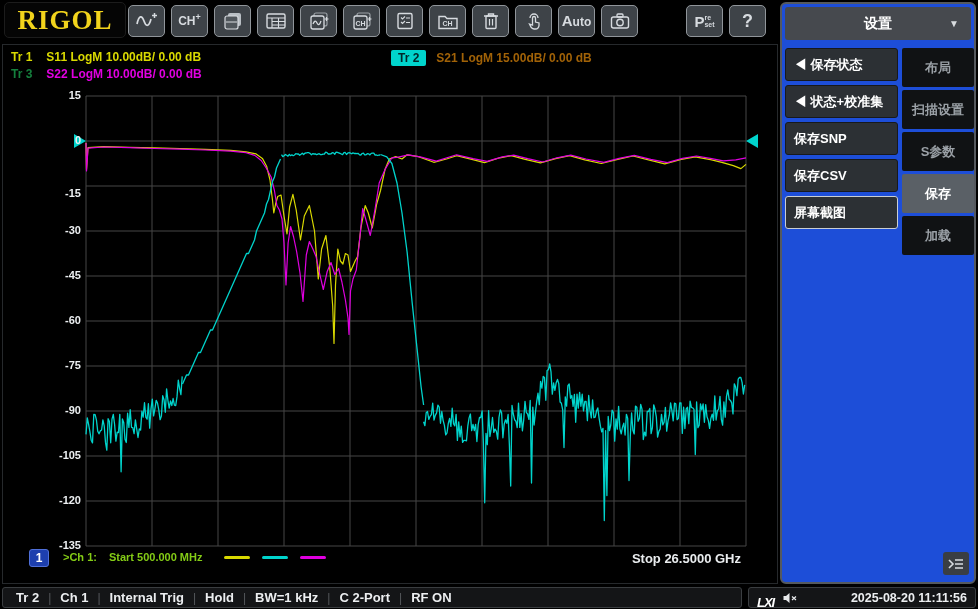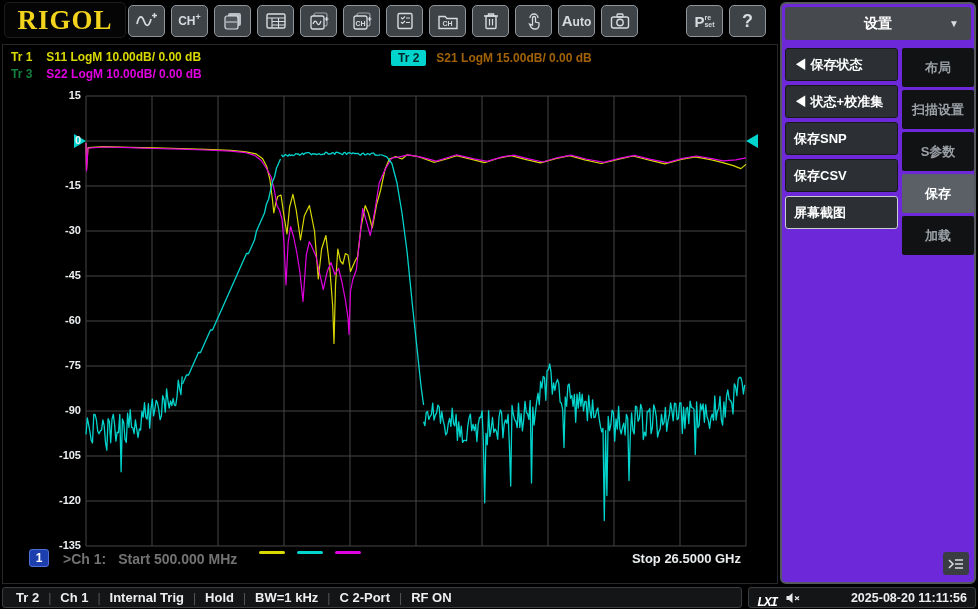--- a/index.html
+++ b/index.html
@@ -35,27 +35,27 @@
   .tr2-wrap { position:absolute; left:388px; top:5px; display:flex; align-items:center; gap:10px; }
   #tr2-box { padding:1px 7px; border-radius:2px; font-size:12px; font-weight:bold; }
   #tr2-desc { font-size:12px; font-weight:bold; }
   .ylab { position:absolute; left:40px; width:38px; text-align:right;
     font-size:11px; font-weight:bold; color:#eceff1; }
   #legend-row { position:absolute; left:0; top:503px; width:776px; height:22px; }
   #ch-box { position:absolute; left:26px; top:1px; width:20px; height:18px;
     border-radius:3px; color:#fff; font-size:12px; font-weight:bold;
     display:flex; align-items:center; justify-content:center; }
   #legend-text { position:absolute; left:60px; top:3px; display:flex; gap:12px;
-    color:#737373; font-size:14px; font-weight:bold; align-items:flex-start; }
+    color:#84cc16; font-size:11px; font-weight:bold; align-items:center; }
   .swatch { width:26px; height:3px; border-radius:2px; display:inline-block; }
   #stop-label { position:absolute; right:38px; top:3px; color:#e9ecee; font-size:13px; font-weight:bold; }
 
   
   #panel { position:absolute; left:780px; top:2px; width:196px; height:582px;
-    background:#6d28d9; border:2px solid #55595e; border-radius:6px; }
+    background:#1d4ed8; border:2px solid #55595e; border-radius:6px; }
   #panel-header { position:absolute; left:3px; top:3px; width:186px; height:33px;
     background:#46494e; border-radius:3px; display:flex; align-items:center;
     justify-content:center; color:#fff; font-size:14px; font-weight:bold; }
   #panel-header .caret { position:absolute; right:12px; font-size:10px; color:#d9dcdf; }
   #menu-col { position:absolute; left:3px; top:44px; width:113px; }
   .menu-item { height:33px; margin-bottom:4px; background:#2c3034; border:1px solid #17191c;
     border-radius:3px; color:#fff; font-size:13px; font-weight:600;
     display:flex; align-items:center; padding-left:8px; }
   .menu-item.focused { border:1px solid #c9ced3; }
   #tab-col { position:absolute; left:120px; top:44px; width:72px; }
@@ -68,21 +68,21 @@
 
   
   #statusbar { position:absolute; left:0; top:586px; width:978px; height:23px; background:#000; }
   .pill { position:absolute; top:1px; height:21px; background:#141517;
     border:1px solid #3a3d40; border-radius:3px; display:flex; align-items:center; }
   #status-left { left:2px; width:740px; padding-left:13px; gap:9px; }
   .status-item { color:#eceef0; font-size:13px; font-weight:bold; white-space:nowrap; }
   .status-sep { color:#56595c; font-size:12px; }
   #status-right { left:748px; width:228px; padding:0 8px; gap:8px; }
   #lxi { color:#fff; font-size:13px; font-weight:bold; font-style:italic;
-    font-family:Liberation Mono, monospace; letter-spacing:-1px;margin-top:10px; }
+    font-family:Liberation Sans, sans-serif; letter-spacing:-1px;margin-top:10px; }
   #datetime { margin-left:auto; color:#eceef0; font-size:12.5px; font-weight:bold; }
 </style>
 </head>
 <body>
 
 <div id="screen">
 
   <div id="toolbar">
     <div id="logo-box">
       <span id="logo">RIGOL</span>
@@ -227,21 +227,21 @@
       <span style="color:#e000e0;">S22 LogM 10.00dB/ 0.00 dB</span>
     </div>
     <div class="tr2-wrap">
       <span id="tr2-box" style="background:#00d4cc; color:#00282a;">Tr 2</span>
       <span id="tr2-desc" style="color:#a16207;">S21 LogM 15.00dB/ 0.00 dB</span>
     </div>
 
     <div id="ylabels">
         <div class="ylab" style="top: 44px;">15</div>
         <div class="ylab" style="top: 89px;">0</div>
-        <div class="ylab" style="top: 134px;">-15</div>
+        <div class="ylab" style="top: 142px;">-15</div>
         <div class="ylab" style="top: 179px;">-30</div>
         <div class="ylab" style="top: 224px;">-45</div>
         <div class="ylab" style="top: 269px;">-60</div>
         <div class="ylab" style="top: 314px;">-75</div>
         <div class="ylab" style="top: 359px;">-90</div>
         <div class="ylab" style="top: 404px;">-105</div>
         <div class="ylab" style="top: 449px;">-120</div>
         <div class="ylab" style="top: 494px;">-135</div>
       </div>
 

